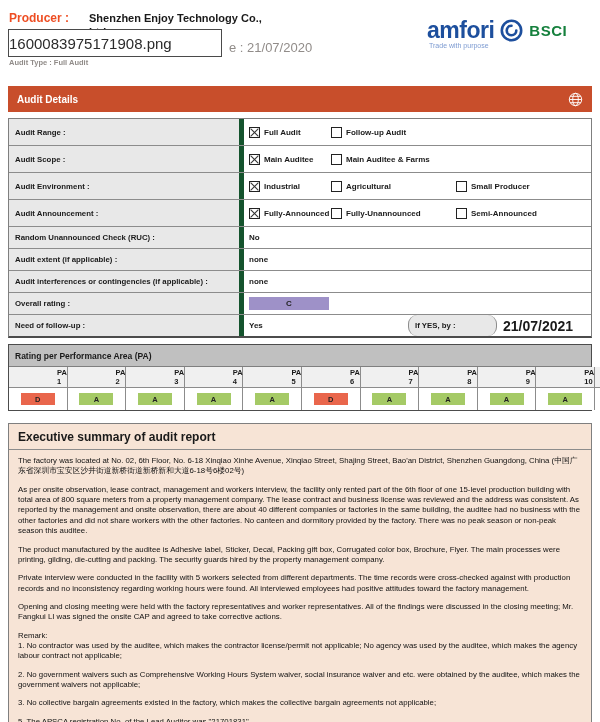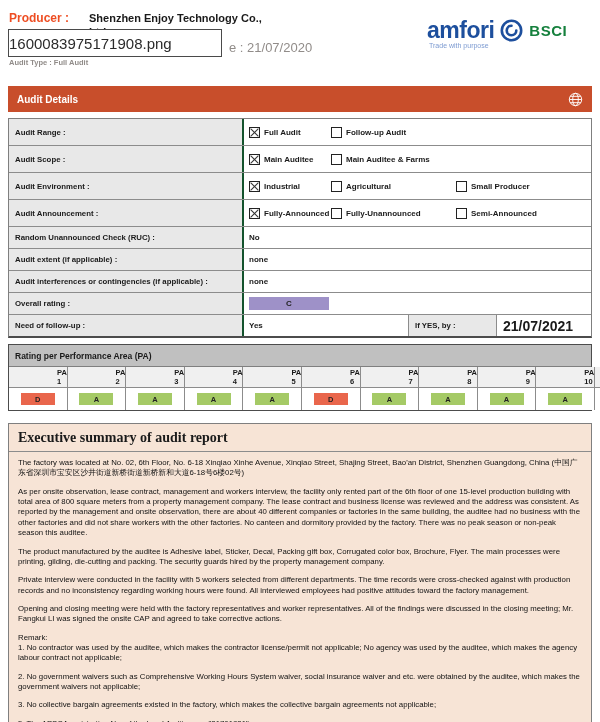--- a/index.html
+++ b/index.html
@@ -23,53 +23,53 @@
 
   
   .banner{height:26px;background:#c84e2b;color:#fff;display:flex;align-items:center;justify-content:space-between;
           padding:0 9px;font-size:10px;font-weight:bold;}
 
   
   .dtable{margin-top:6px;border:1px solid #7f7f7f;border-bottom:2px solid #4c4c4c;}
   .t-row{display:flex;border-bottom:1px solid #8c8c8c;height:21px;background:#fff;}
   .t-row:last-child{border-bottom:none;}
   .t-row.tall{height:26px;}
-  .t-label{width:235px;flex:none;background:#e8e8e8;border-right:2px solid #14532d;display:flex;align-items:center;
+  .t-label{width:235px;flex:none;background:#e8e8e8;border-right:5px solid #14532d;display:flex;align-items:center;
            padding-left:6px;font-size:7.8px;font-weight:bold;box-sizing:border-box;}
   .t-value{flex:1;display:flex;align-items:center;padding-left:5px;font-size:8px;font-weight:bold;}
   .opt{display:inline-flex;align-items:center;}
   .opts .opt:nth-child(1){width:82px;}
   .opts .opt:nth-child(2){width:125px;}
   .cb{width:9px;height:9px;border:1px solid #222;margin-right:4px;flex:none;position:relative;background:#fff;}
   .cb.checked::before,.cb.checked::after{content:"";position:absolute;left:-1px;top:4px;width:11px;height:1px;background:#333;}
   .cb.checked::before{transform:rotate(45deg);}
   .cb.checked::after{transform:rotate(-45deg);}
   .rating-pill{width:80px;height:13px;display:inline-flex;align-items:center;justify-content:center;
                font-size:8px;font-weight:bold;color:#222;}
   .fu-val{flex:none;width:164px;box-sizing:border-box;}
   .t-mid{flex:none;width:89px;background:#e8e8e8;border-left:1px solid #8c8c8c;border-right:1px solid #8c8c8c;
-         display:flex;align-items:center;padding-left:6px;font-size:7.8px;font-weight:bold;box-sizing:border-box;}
+         display:flex;align-items:center;padding-left:6px;font-size:7.8px;font-weight:bold;box-sizing:border-box;border-radius:9px;}
   .t-date{flex:1;display:flex;align-items:center;padding-left:6px;font-size:14px;font-weight:bold;}
 
   
   .pa-box{margin-top:6px;border:1.5px solid #4c4c4c;}
   .pa-title{height:21px;background:#c0c0c0;display:flex;align-items:center;padding-left:6px;
             font-size:8.5px;font-weight:bold;border-bottom:1px solid #7f7f7f;}
   .pa-grid{display:grid;grid-template-columns:repeat(13,1fr);}
   .pa-head{height:20px;background:#f0f0f0;border-right:1px solid #8c8c8c;border-bottom:1px solid #8c8c8c;
            display:flex;align-items:center;justify-content:center;font-size:7.5px;font-weight:bold;padding-left:48px;}
   .pa-head.last{border-right:none;}
   .pa-cell{height:22px;background:#fff;border-right:1px solid #8c8c8c;display:flex;align-items:center;justify-content:center;}
   .pa-cell.last{border-right:none;}
   .pa-pill{width:34px;height:12px;display:flex;align-items:center;justify-content:center;
            font-size:7.5px;font-weight:bold;color:#222;}
 
   
   .sum-box{margin-top:12px;border:1.5px solid #7f7f7f;background:#f7e4d6;box-sizing:border-box;min-height:305px;}
-  .sum-title{padding:6px 9px 5px;font-size:14px;font-weight:bold;border-bottom:1px solid #8c8c8c;font-family:Liberation Serif, serif;}
+  .sum-title{padding:6px 9px 5px;font-size:12px;font-weight:bold;border-bottom:1px solid #8c8c8c;}
   .sum-body{padding:6px 9px 8px;font-size:7.8px;line-height:1.33;color:#111;}
   .sum-p{margin:0 0 8px;}
   .remark-label{margin:0;}
 </style>
 </head>
 <body>
 
 <div class="page">
 
   <div class="top">

